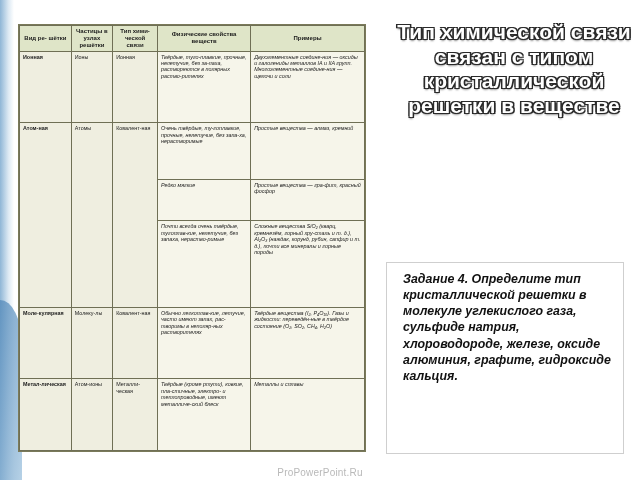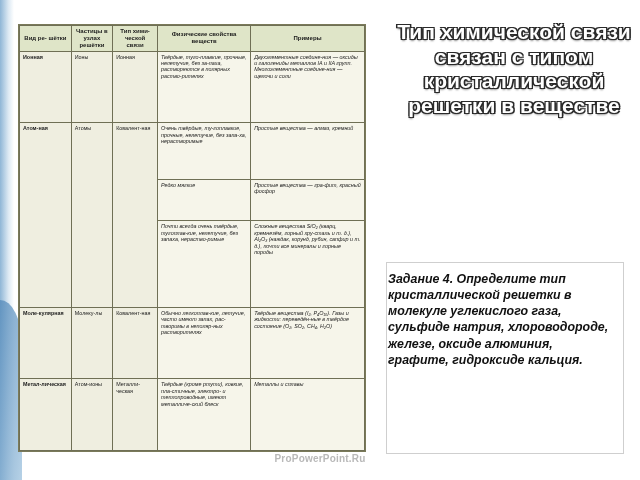--- a/index.html
+++ b/index.html
@@ -97,39 +97,38 @@
   
   .task-box {
     position: absolute;
     left: 386px;
     top: 262px;
     width: 238px;
     min-height: 192px;
     background: #ffffff;
     border: 1px solid #cfcfcf;
     box-sizing: border-box;
-    padding: 8px 9px 6px 1px;
+    padding: 8px 9px 6px 16px;
     font-style: italic;
     font-weight: bold;
     font-size: 12.4px;
     line-height: 1.30;
     color: #111111;
   }
 
   
   .footer {
     position: absolute;
     left: 0;
-    bottom: 16px;
+    bottom: 2px;
     width: 640px;
     text-align: center;
     font-size: 10px;
     color: #b9b9b9;
     letter-spacing: .2px;
-    font-weight: bold;
   }
 </style>
 </head>
 <body>
 
 <div class="left-strip">
   <div class="left-strip-blob"></div>
 </div>
 
 <div class="table-wrap">

